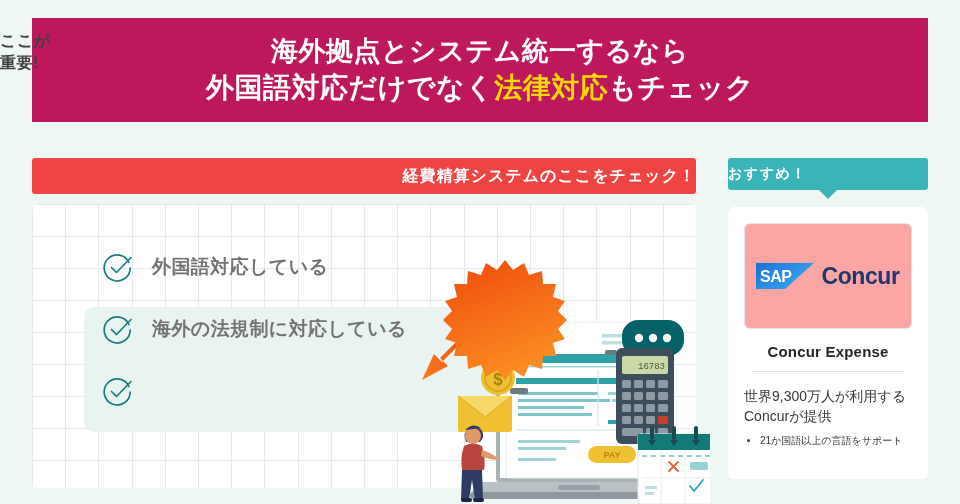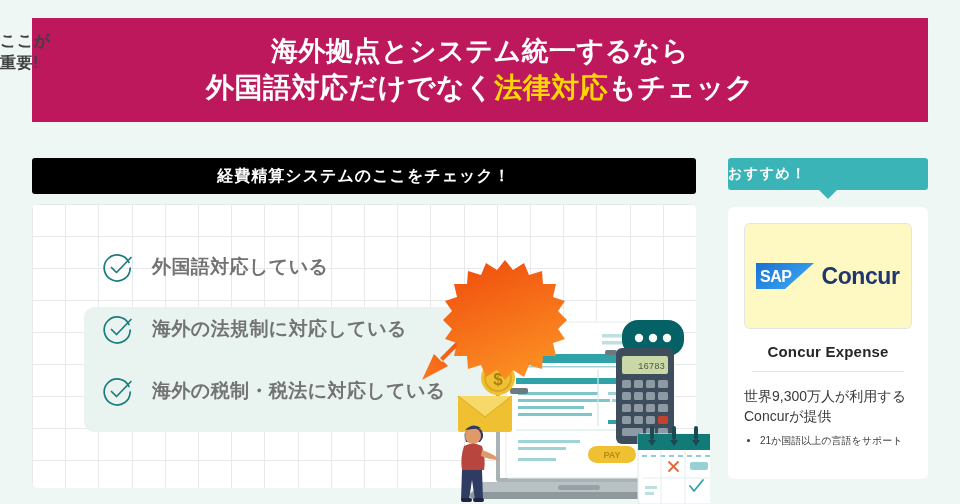--- a/index.html
+++ b/index.html
@@ -48,25 +48,25 @@
     color: #fcd700;
   }
 
   
   .subheader {
     position: absolute;
     left: 32px;
     top: 158px;
     width: 664px;
     height: 36px;
-    background: #000000;
+    background: #ef4444;
     border-radius: 3px;
     display: flex;
     align-items: center;
-    justify-content: center;
+    justify-content: flex-end;
   }
   .subheader-text {
     color: #ffffff;
     font-size: 16px;
     font-weight: bold;
     letter-spacing: 1px;
   }
 
   .grid-panel {
     position: absolute;
@@ -201,21 +201,21 @@
   .logo-frame {
     width: 168px;
     height: 106px;
     border: 1px solid #e3e6e6;
     border-radius: 6px;
     box-sizing: border-box;
     display: flex;
     align-items: center;
     justify-content: center;
     gap: 7px;
-    background: #fef9c3;
+    background: #fca5a5;
   }
   .sap-mark {
     position: relative;
     width: 58px;
     height: 26px;
   }
   .sap-mark svg { display:block; }
   .concur-word {
     color: #21366e;
     font-size: 23px;
@@ -285,21 +285,20 @@
         <path d="M9.5 16.5 L14.5 21.5 L29 6.5" fill="none" stroke="#1b7b7e" stroke-width="1.7" stroke-linecap="round" stroke-linejoin="round"></path>
       </svg>
       <span class="check-label">海外の法規制に対応している</span>
     </div>
 
     <div class="check-item">
       <svg class="check-icon" viewBox="0 0 32 32">
         <path d="M27 11.5 A13 13 0 1 0 28.2 17" fill="none" stroke="#1b7b7e" stroke-width="1.7" stroke-linecap="round"></path>
         <path d="M9.5 16.5 L14.5 21.5 L29 6.5" fill="none" stroke="#1b7b7e" stroke-width="1.7" stroke-linecap="round" stroke-linejoin="round"></path>
       </svg>
-      <span class="check-label">海外の税制・税法に対応している</span>
     </div>
 
   </div>
 
   <svg class="illustration" viewBox="0 0 270 204">
 
     <g fill="#cfe7e7" opacity="0.95">
       <path d="M150 60 q14 28 10 70 q-6 -44 -16 -66 z"></path>
       <path d="M150 62 q28 12 40 48 q-24 -34 -42 -44 z"></path>
       <path d="M150 62 q-26 14 -34 52 q20 -38 36 -48 z"></path>

